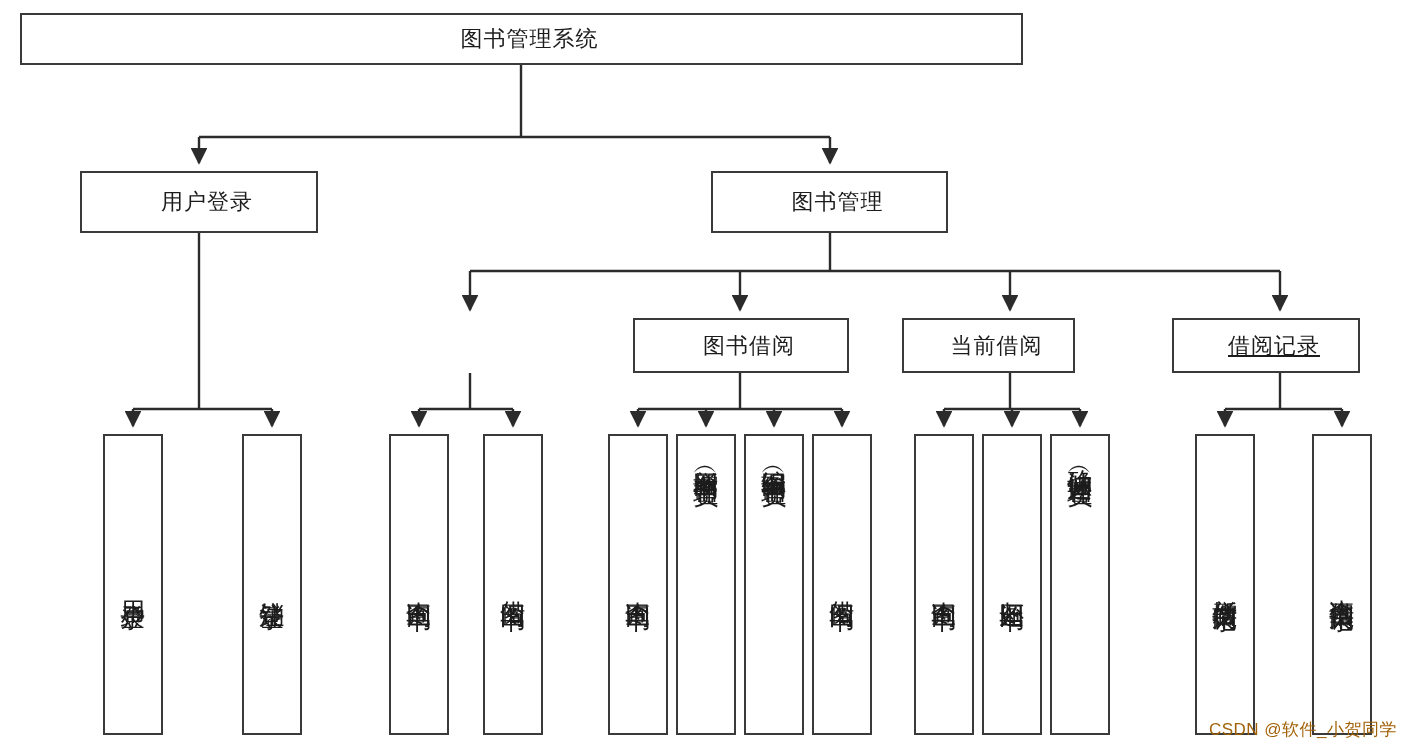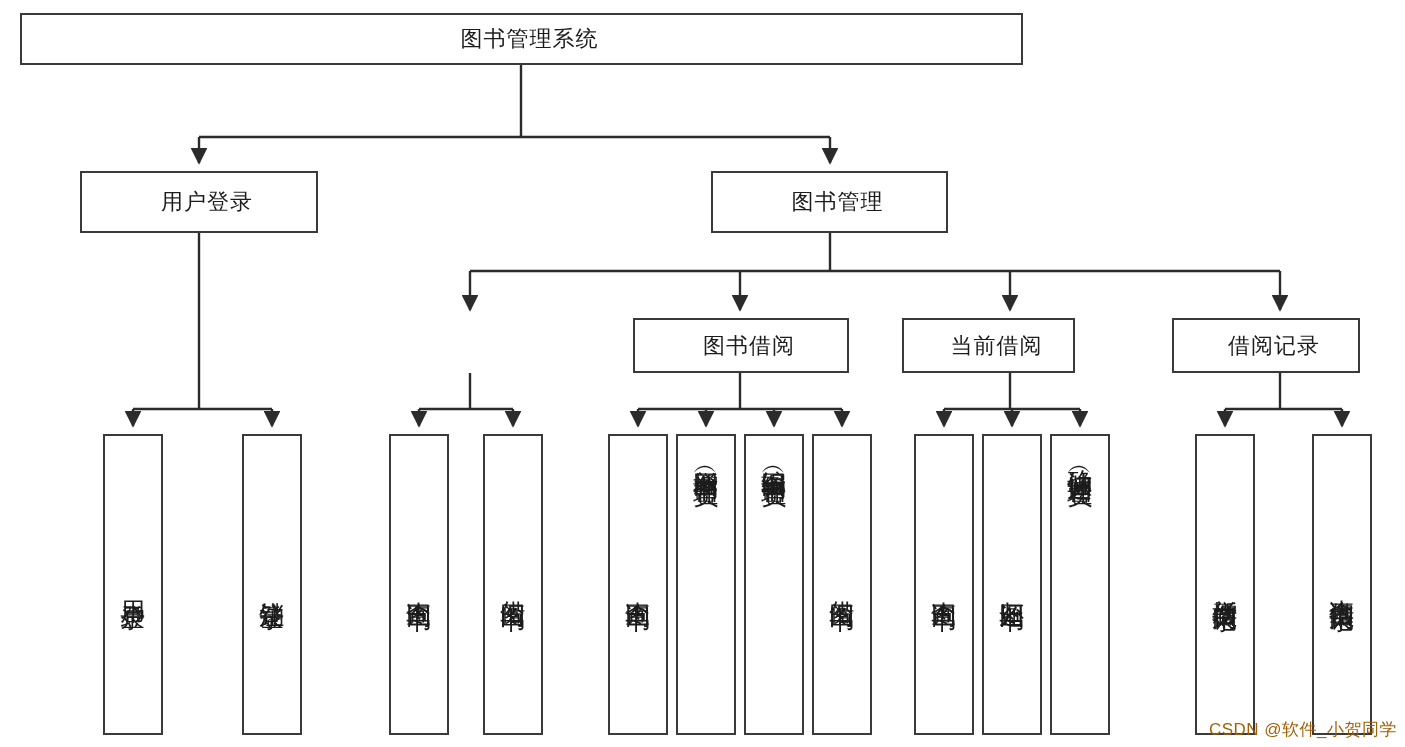--- a/index.html
+++ b/index.html
@@ -133,21 +133,21 @@
   <div class="node horiz" style="left:711px; top:171px; width:237px; height:62px;text-align:center;">
     <span class="lbl">图书管理</span>
   </div>
 
   <div class="node horiz" style="left:633px; top:318px; width:216px; height:55px;">
     <span class="lbl">图书借阅</span>
   </div>
   <div class="node horiz" style="left:902px; top:318px; width:173px; height:55px;">
     <span class="lbl">当前借阅</span>
   </div>
-  <div class="node horiz" style="left:1172px; top:318px; width:188px; height:55px;">
+  <div class="node horiz" style="left:1172px; top:318px; width:188px; height:55px;text-decoration:underline;">
     <span class="lbl">借阅记录</span>
   </div>
 
   <div class="node vert centered" style="left:103px; top:434px; width:60px; height:301px;">
     <span class="lbl">用户登录</span>
   </div>
   <div class="node vert centered" style="left:242px; top:434px; width:60px; height:301px;">
     <span class="lbl">注销登录</span>
   </div>
 

